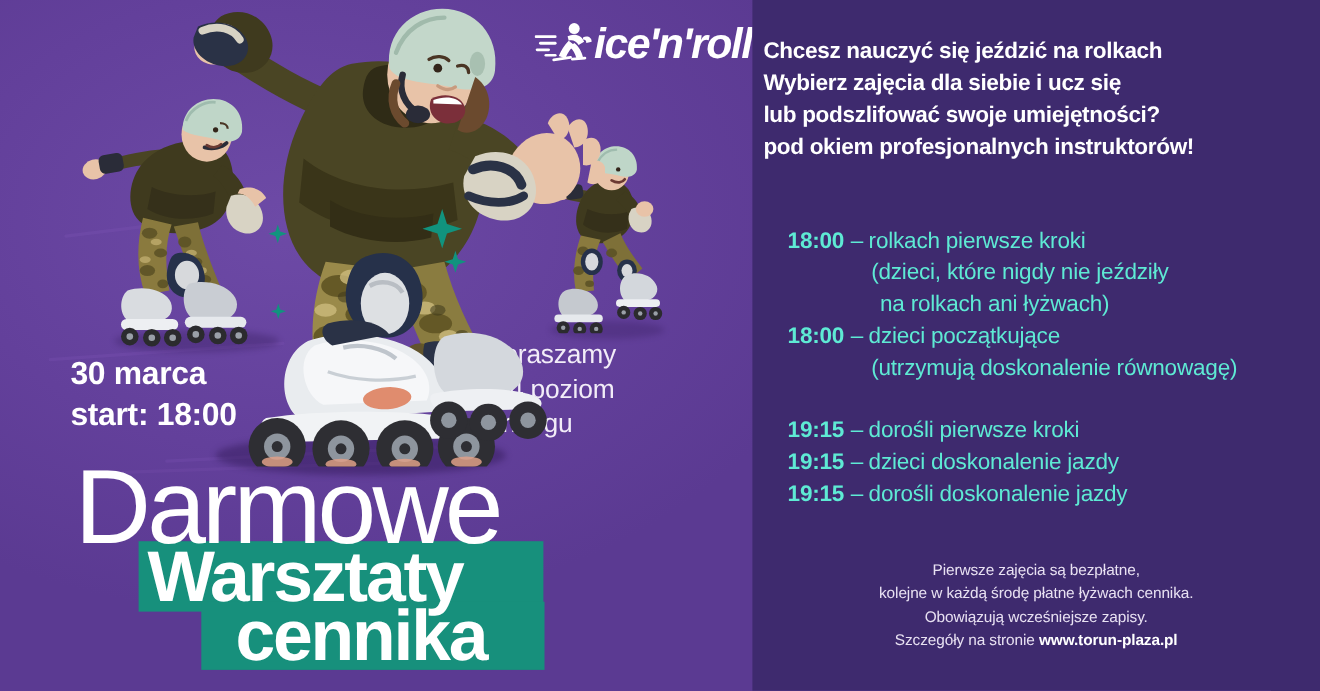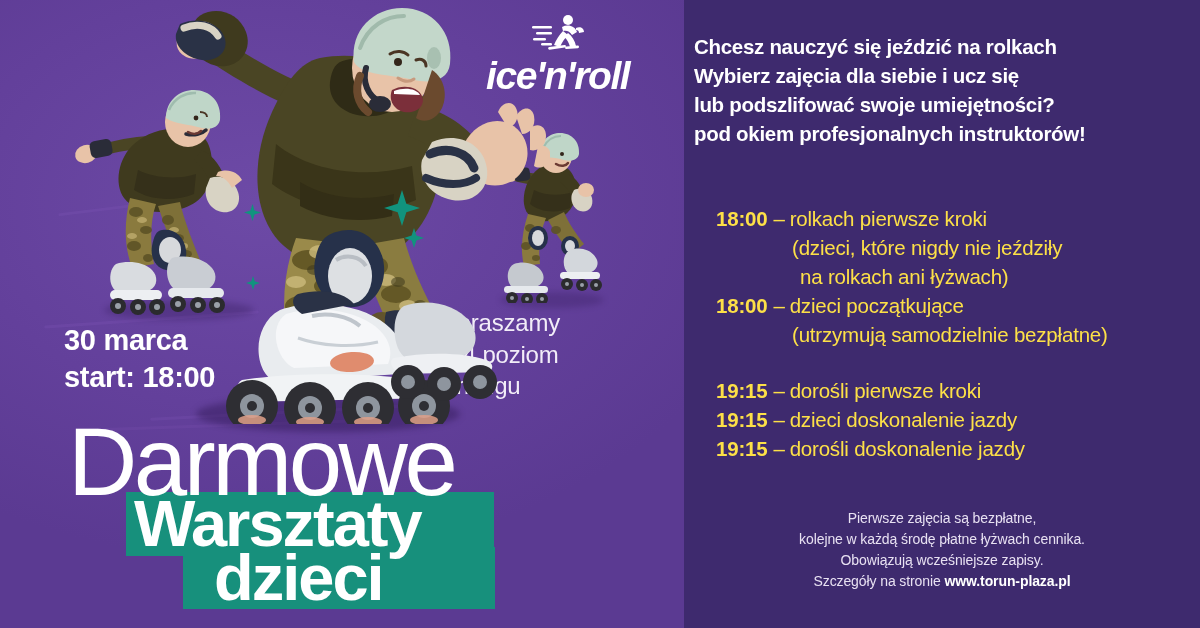--- a/index.html
+++ b/index.html
@@ -55,24 +55,23 @@
     height: 3px;
     border-radius: 3px;
     background: rgba(120, 80, 175, .75);
   }
 
   
   .logo {
     position: absolute;
     left: 486px; top: 14px;
     display: flex;
-    align-items: center;
+    align-items: flex-end;
     gap: 2px;
     height: 46px;
-    flex-direction: column;
   }
   .logo-mark { width: 52px; height: 40px; }
   .logo-mark svg { display: block; width: 100%; height: 100%; }
   .logo-text {
     color: #FFFFFF;
     font-size: 39px;
     font-weight: 700;
     font-style: italic;
     letter-spacing: -1.4px;
     line-height: 1;
@@ -150,21 +149,21 @@
     font-weight: 700;
     line-height: 1.42;
     letter-spacing: -.3px;
   }
   .headline div { white-space: nowrap; }
 
   .schedule {
     position: absolute;
     left: 716px; top: 204px;
     width: 476px;
-    color: #fde047;
+    color: #5eead4;
   }
   .sched-group { margin-bottom: 0; }
   .sched-gap { height: 26px; }
   .sched-row {
     display: flex;
     align-items: baseline;
     font-size: 20.5px;
     line-height: 1.42;
     letter-spacing: -.2px;
     white-space: nowrap;
@@ -529,21 +528,21 @@
     <div class="parking-block">
       <div>Zapraszamy</div>
       <div>na 4 poziom</div>
       <div>parkingu</div>
     </div>
 
     <div class="tealbar tealbar-1"></div>
     <div class="tealbar tealbar-2"></div>
     <div class="title-main">Darmowe</div>
     <div class="title-sub1">Warsztaty</div>
-    <div class="title-sub2">dzieci</div>
+    <div class="title-sub2">cennika</div>
   </div>
 
   <div class="panel-right"></div>
 
   <div class="headline">
     <div>Chcesz nauczyć się jeździć na rolkach</div>
     <div>Wybierz zajęcia dla siebie i ucz się</div>
     <div>lub podszlifować swoje umiejętności?</div>
     <div>pod okiem profesjonalnych instruktorów!</div>
   </div>
@@ -558,21 +557,21 @@
       <div class="sched-note">(dzieci, które nigdy nie jeździły</div>
       <div class="sched-note indent2">na rolkach ani łyżwach)</div>
     </div>
 
     <div class="sched-group">
       <div class="sched-row">
         <span class="sched-time">18:00</span>
         <span class="sched-dash">–</span>
         <span class="sched-desc">dzieci początkujące</span>
       </div>
-      <div class="sched-note">(utrzymują samodzielnie bezpłatne)</div>
+      <div class="sched-note">(utrzymują doskonalenie równowagę)</div>
     </div>
 
     <div class="sched-gap"></div>
 
     <div class="sched-group">
       <div class="sched-row">
         <span class="sched-time">19:15</span>
         <span class="sched-dash">–</span>
         <span class="sched-desc">dorośli  pierwsze kroki</span>
       </div>

